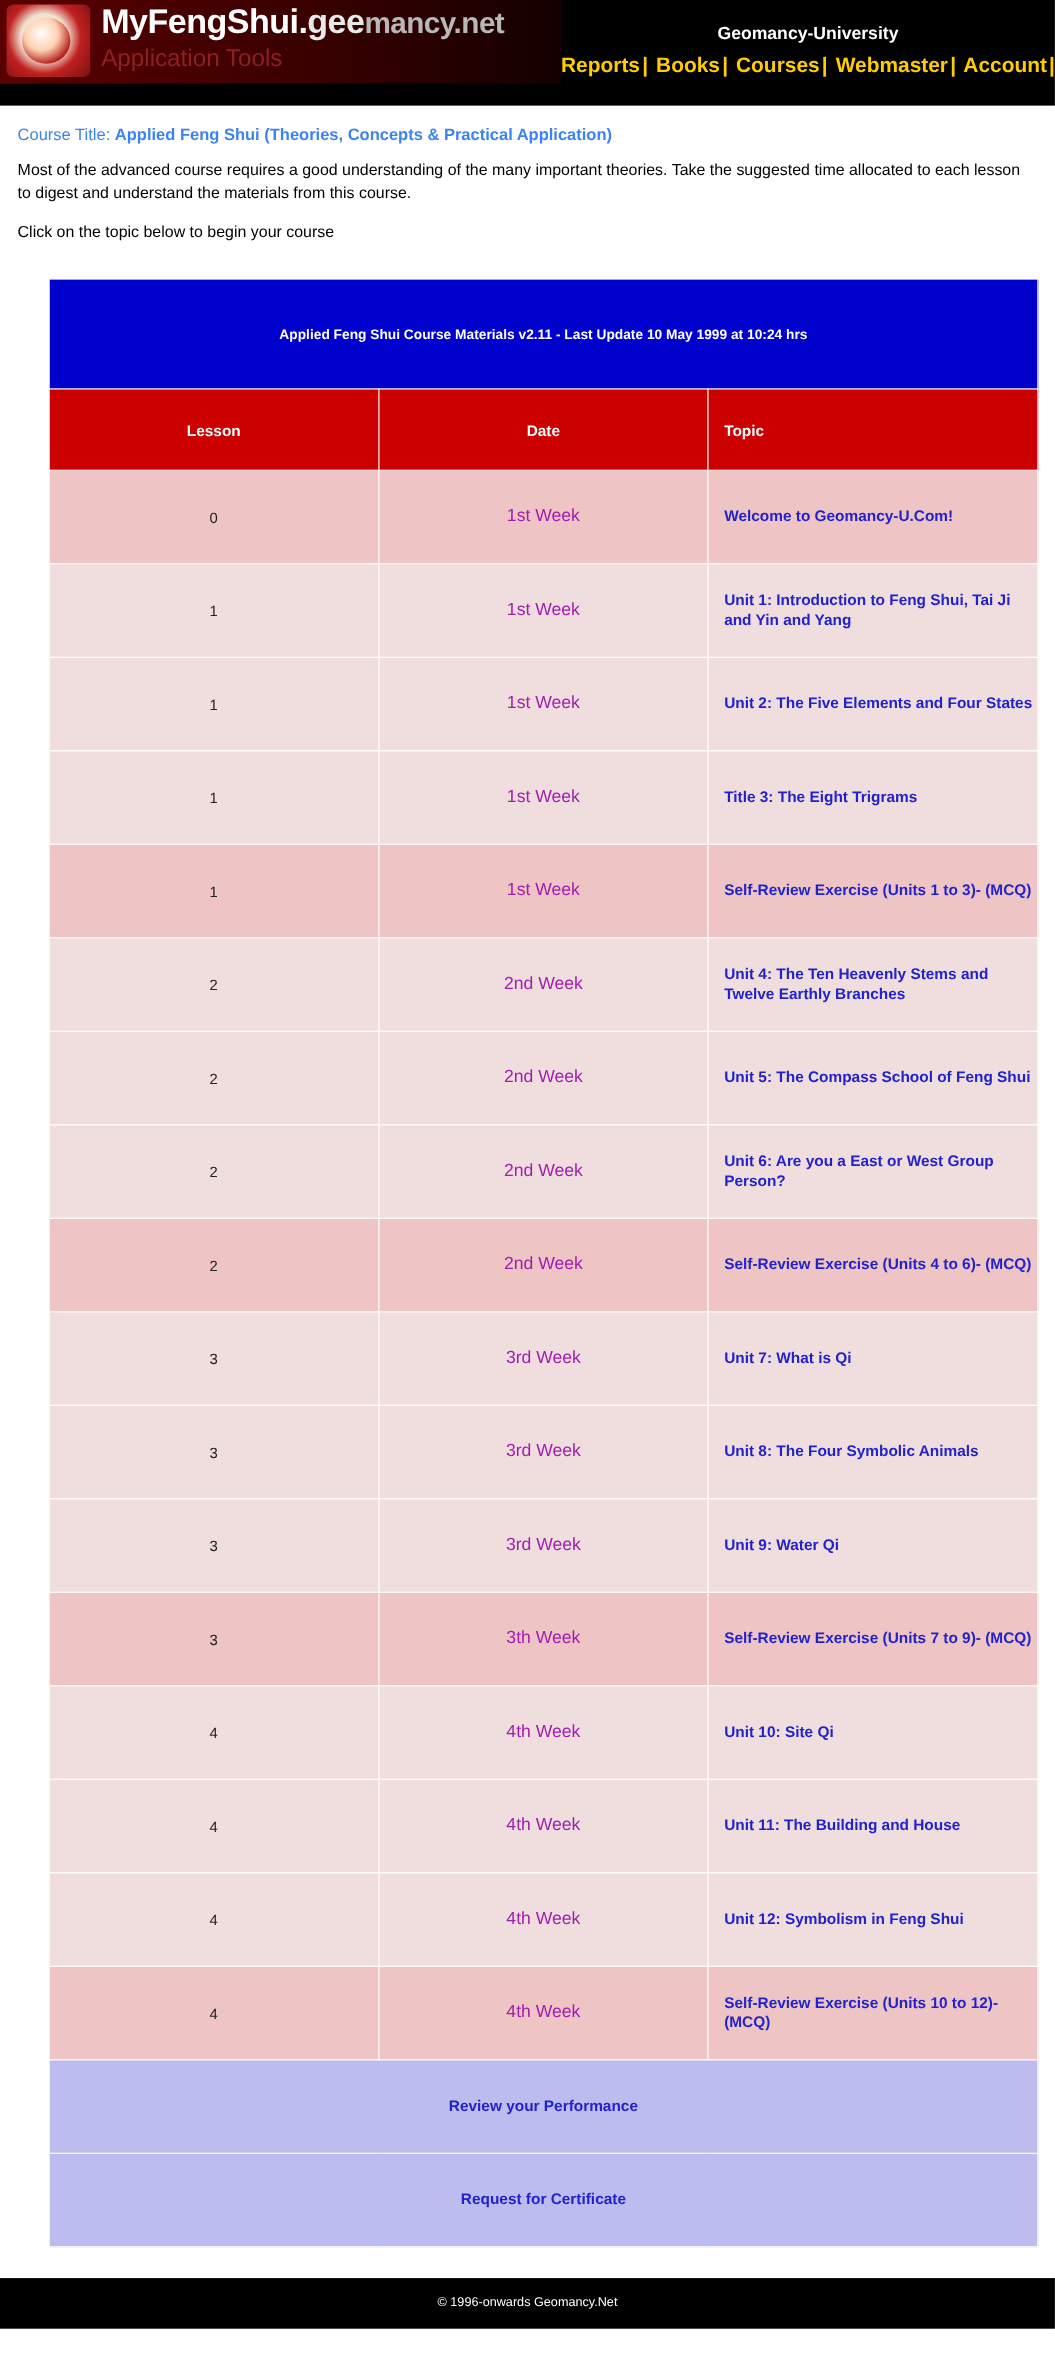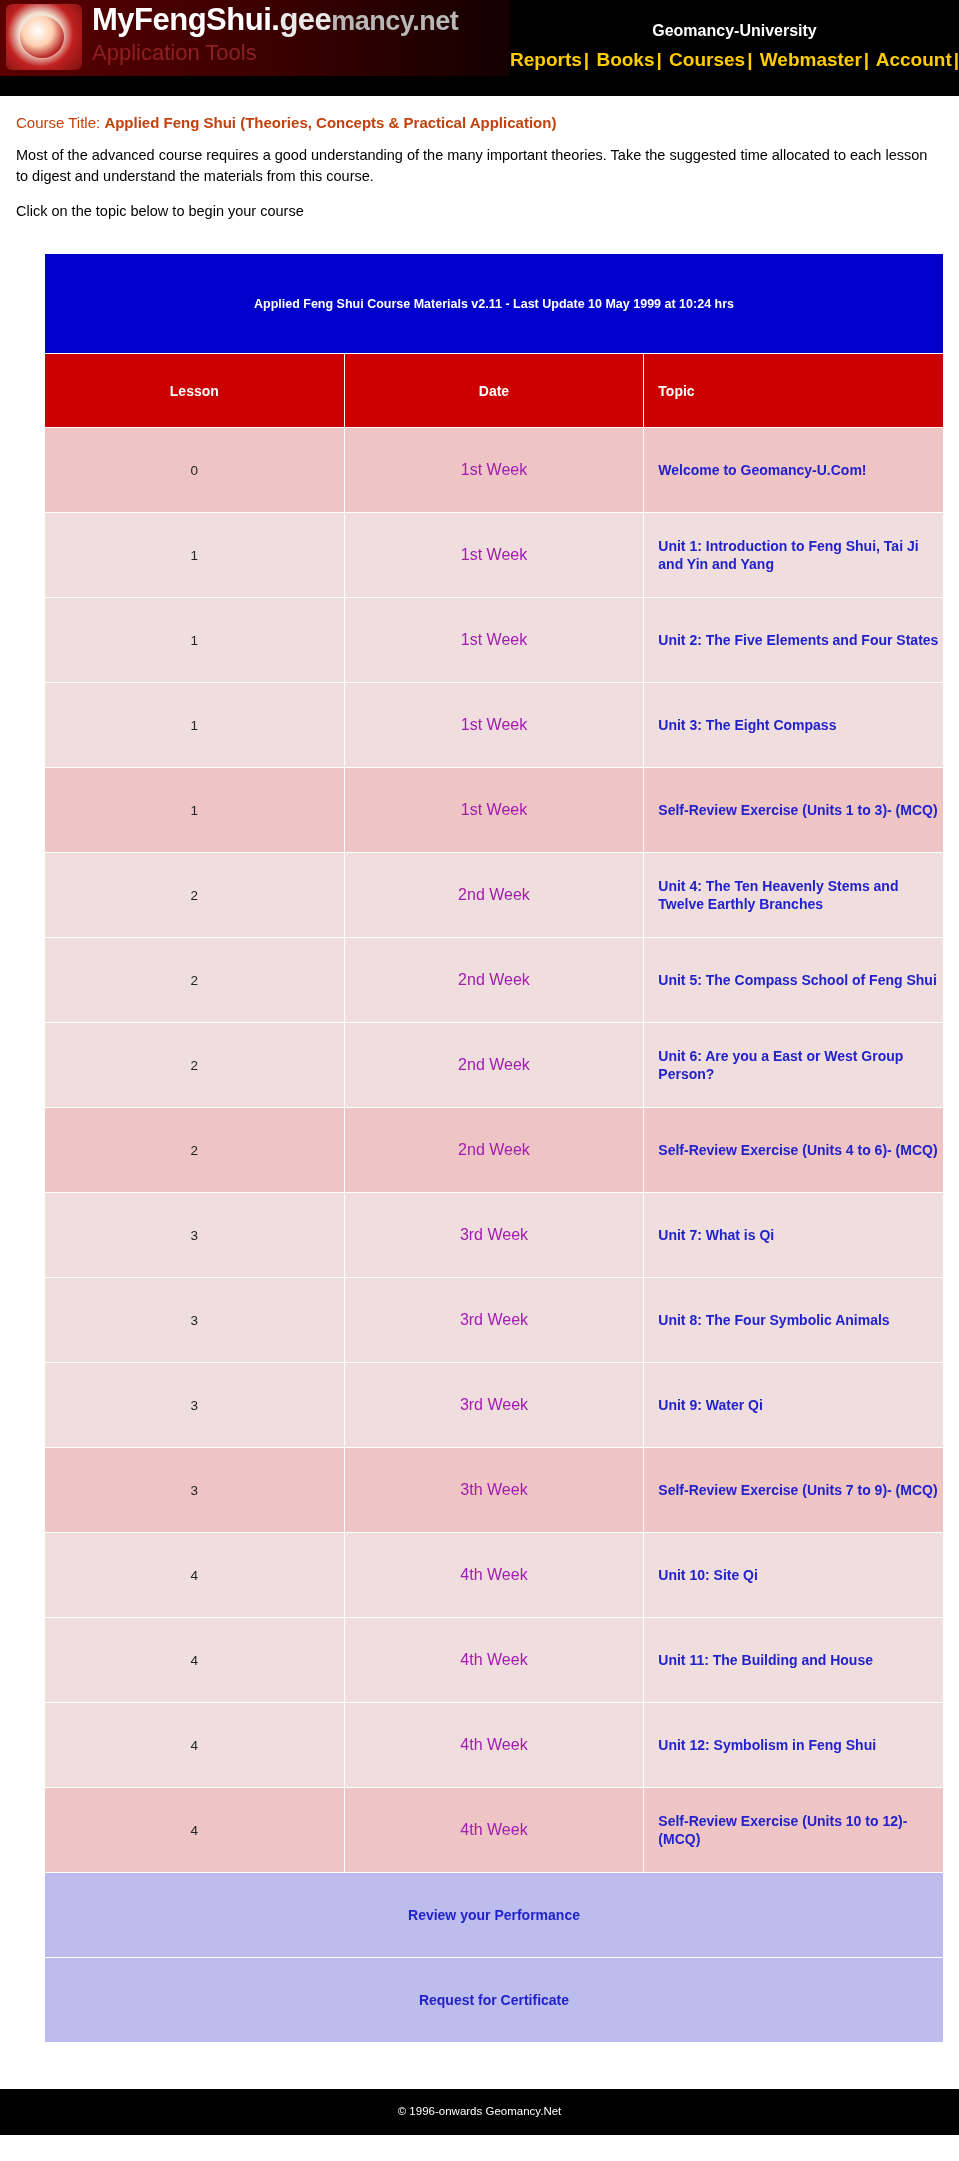--- a/index.html
+++ b/index.html
@@ -85,21 +85,21 @@
     text-decoration: none;
   }
   .navsep { color: #ffcc00; padding: 0 2px; }
 
   
   .content {
     padding: 18px 16px 0 16px;
   }
   .course-title-line {
     font-size: 15px;
-    color: #c2410c;
+    color: #3b82f6;
     margin: 0 0 14px 0;
   }
   .course-title-line .label { font-weight: normal; }
   .course-title-line .value { font-weight: bold; }
   .intro {
     font-size: 14.5px;
     color: #000000;
     line-height: 1.45;
     margin: 0 0 16px 0;
     max-width: 935px;
@@ -177,21 +177,21 @@
   }
   .action-row a {
     font-size: 14px;
     font-weight: bold;
     color: #2222cc;
     text-decoration: none;
   }
 
   
   .footer {
-    margin-top: 46px;
+    margin-top: 28px;
     background: #000000;
     color: #ffffff;
     text-align: center;
     font-size: 11.5px;
     padding: 16px 0 18px 0;
   }
 </style>
 </head>
 <body>
 
@@ -249,21 +249,21 @@
         <td class="cell-topic"><a href="#">Unit 1: Introduction to Feng Shui, Tai Ji and Yin and Yang</a></td>
       </tr>
       <tr class="light">
         <td class="cell-lesson">1</td>
         <td class="cell-date">1st Week</td>
         <td class="cell-topic"><a href="#">Unit 2: The Five Elements and Four States</a></td>
       </tr>
       <tr class="light">
         <td class="cell-lesson">1</td>
         <td class="cell-date">1st Week</td>
-        <td class="cell-topic"><a href="#">Unit 3: The Eight Compass</a></td>
+        <td class="cell-topic"><a href="#">Title 3: The Eight Trigrams</a></td>
       </tr>
       <tr class="dark">
         <td class="cell-lesson">1</td>
         <td class="cell-date">1st Week</td>
         <td class="cell-topic"><a href="#">Self-Review Exercise (Units 1 to 3)- (MCQ)</a></td>
       </tr>
       <tr class="light">
         <td class="cell-lesson">2</td>
         <td class="cell-date">2nd Week</td>
         <td class="cell-topic"><a href="#">Unit 4: The Ten Heavenly Stems and Twelve Earthly Branches</a></td>

